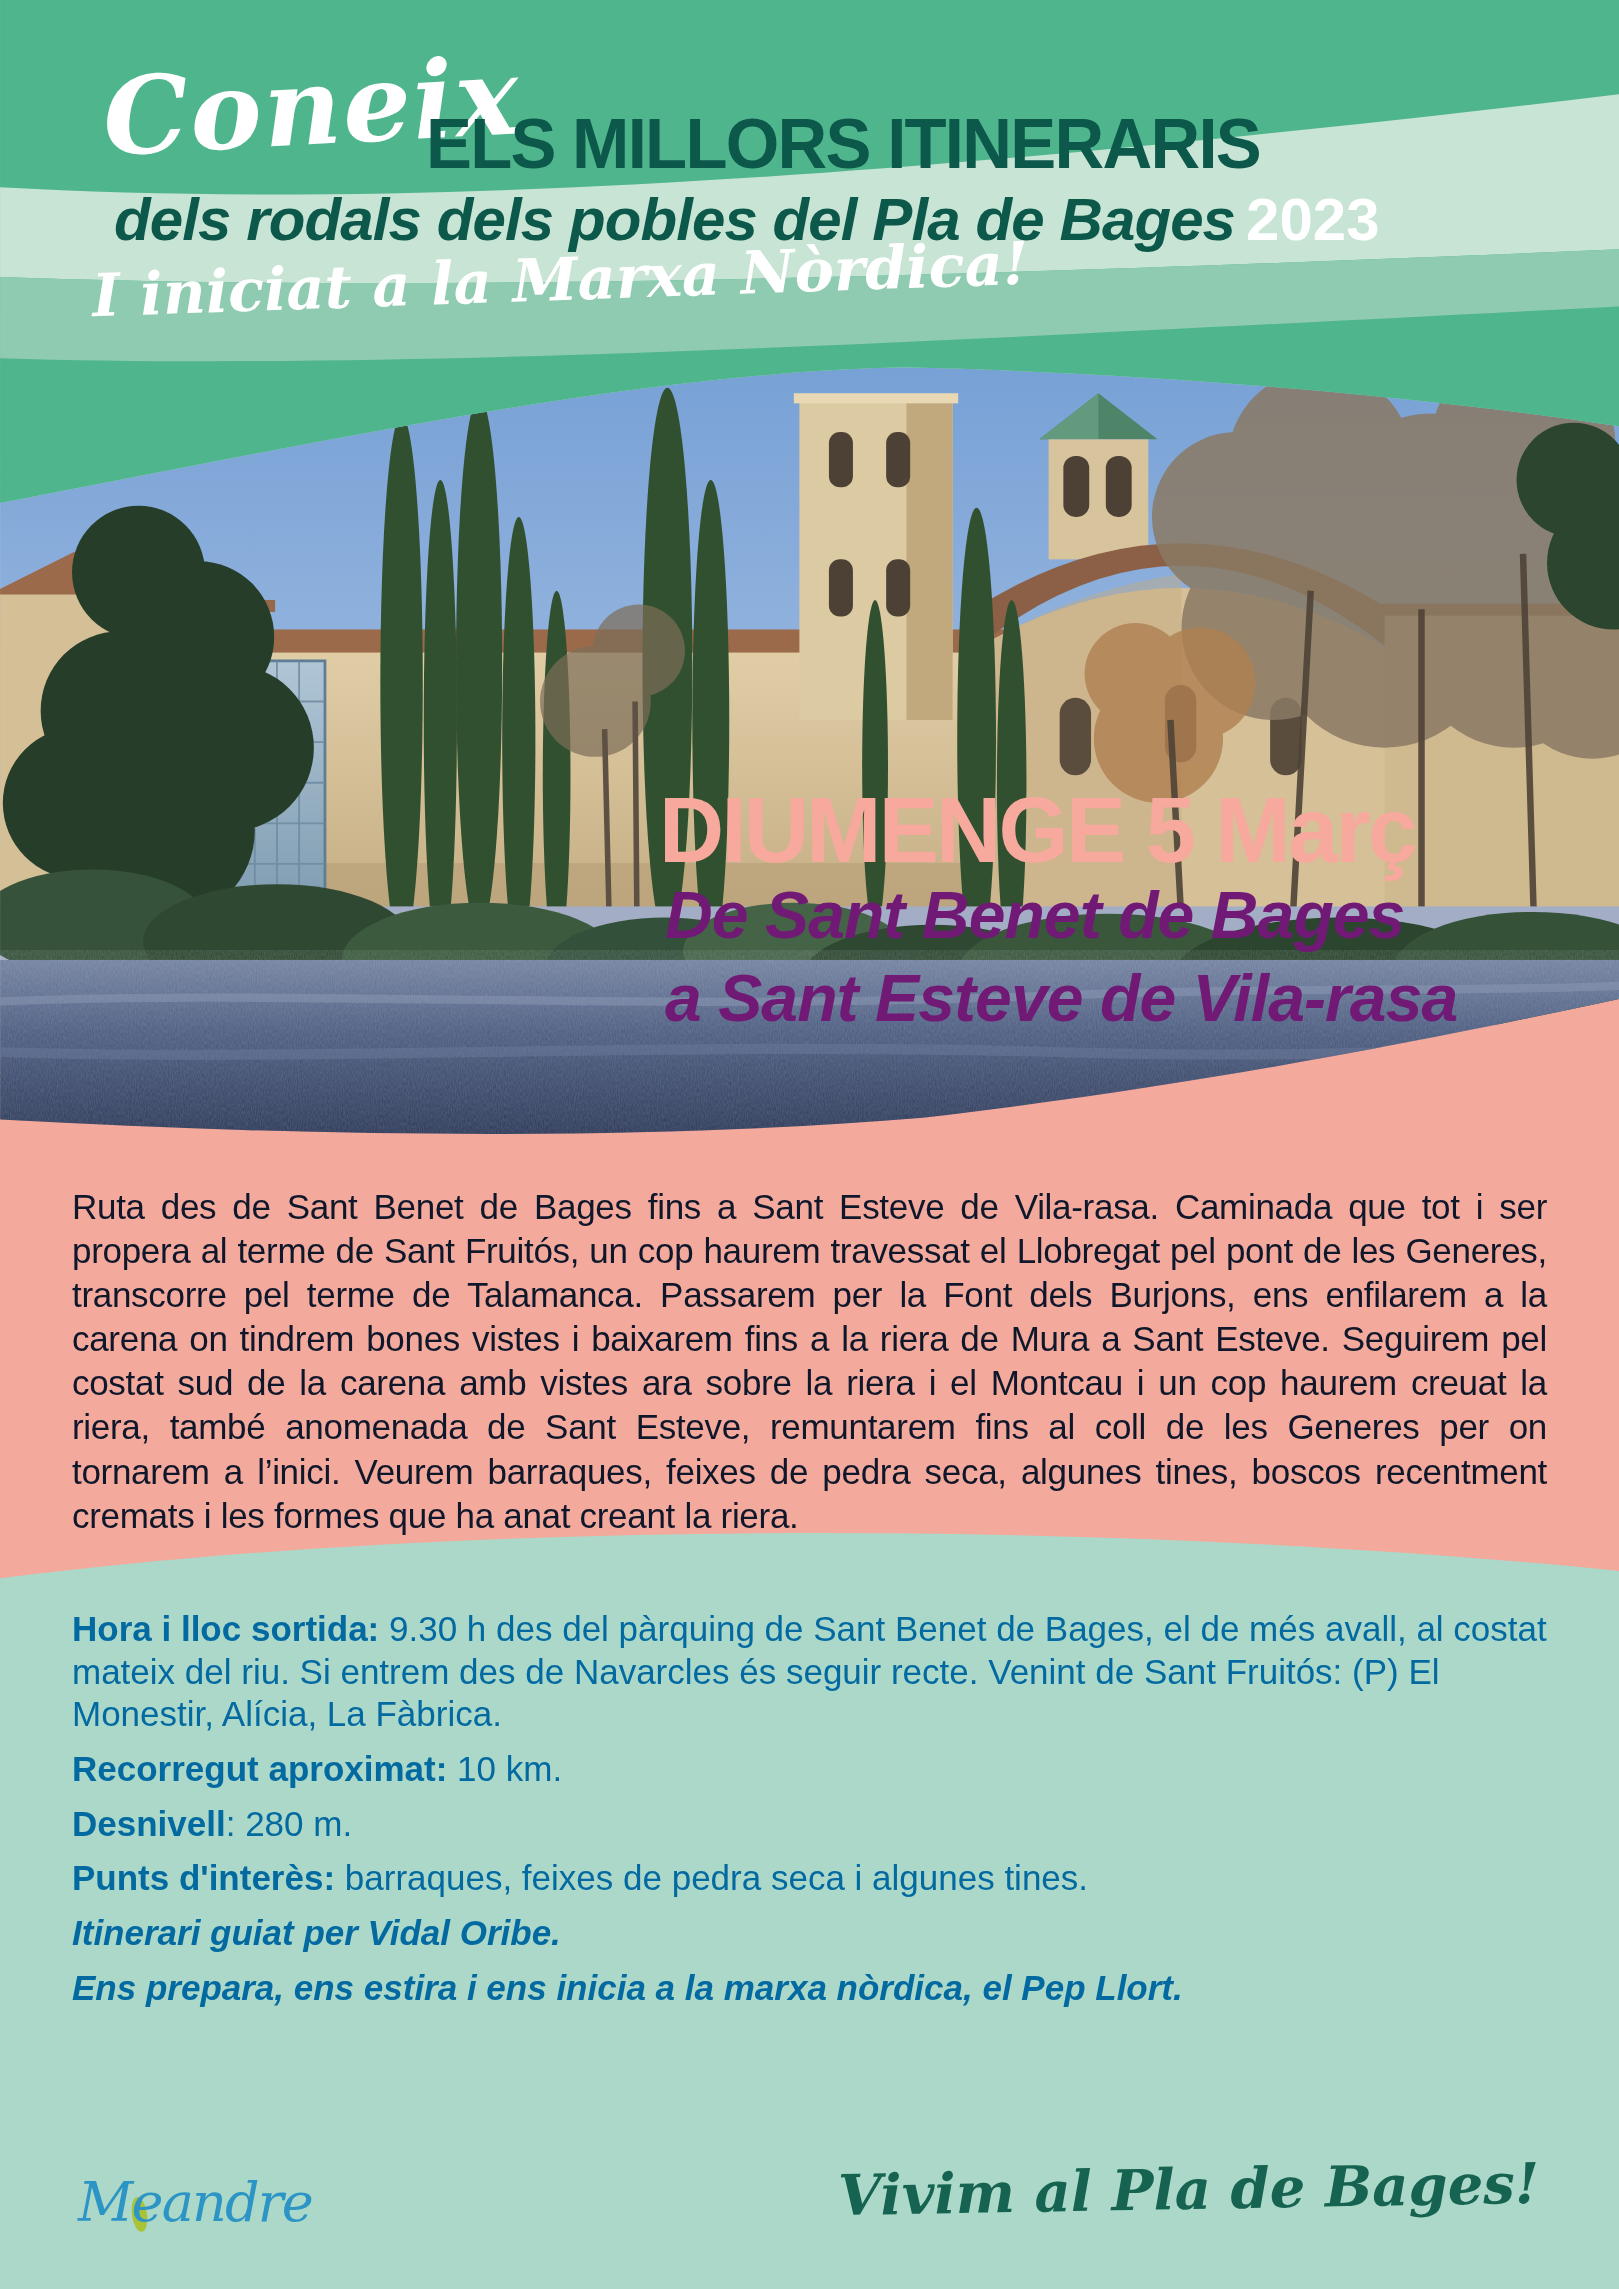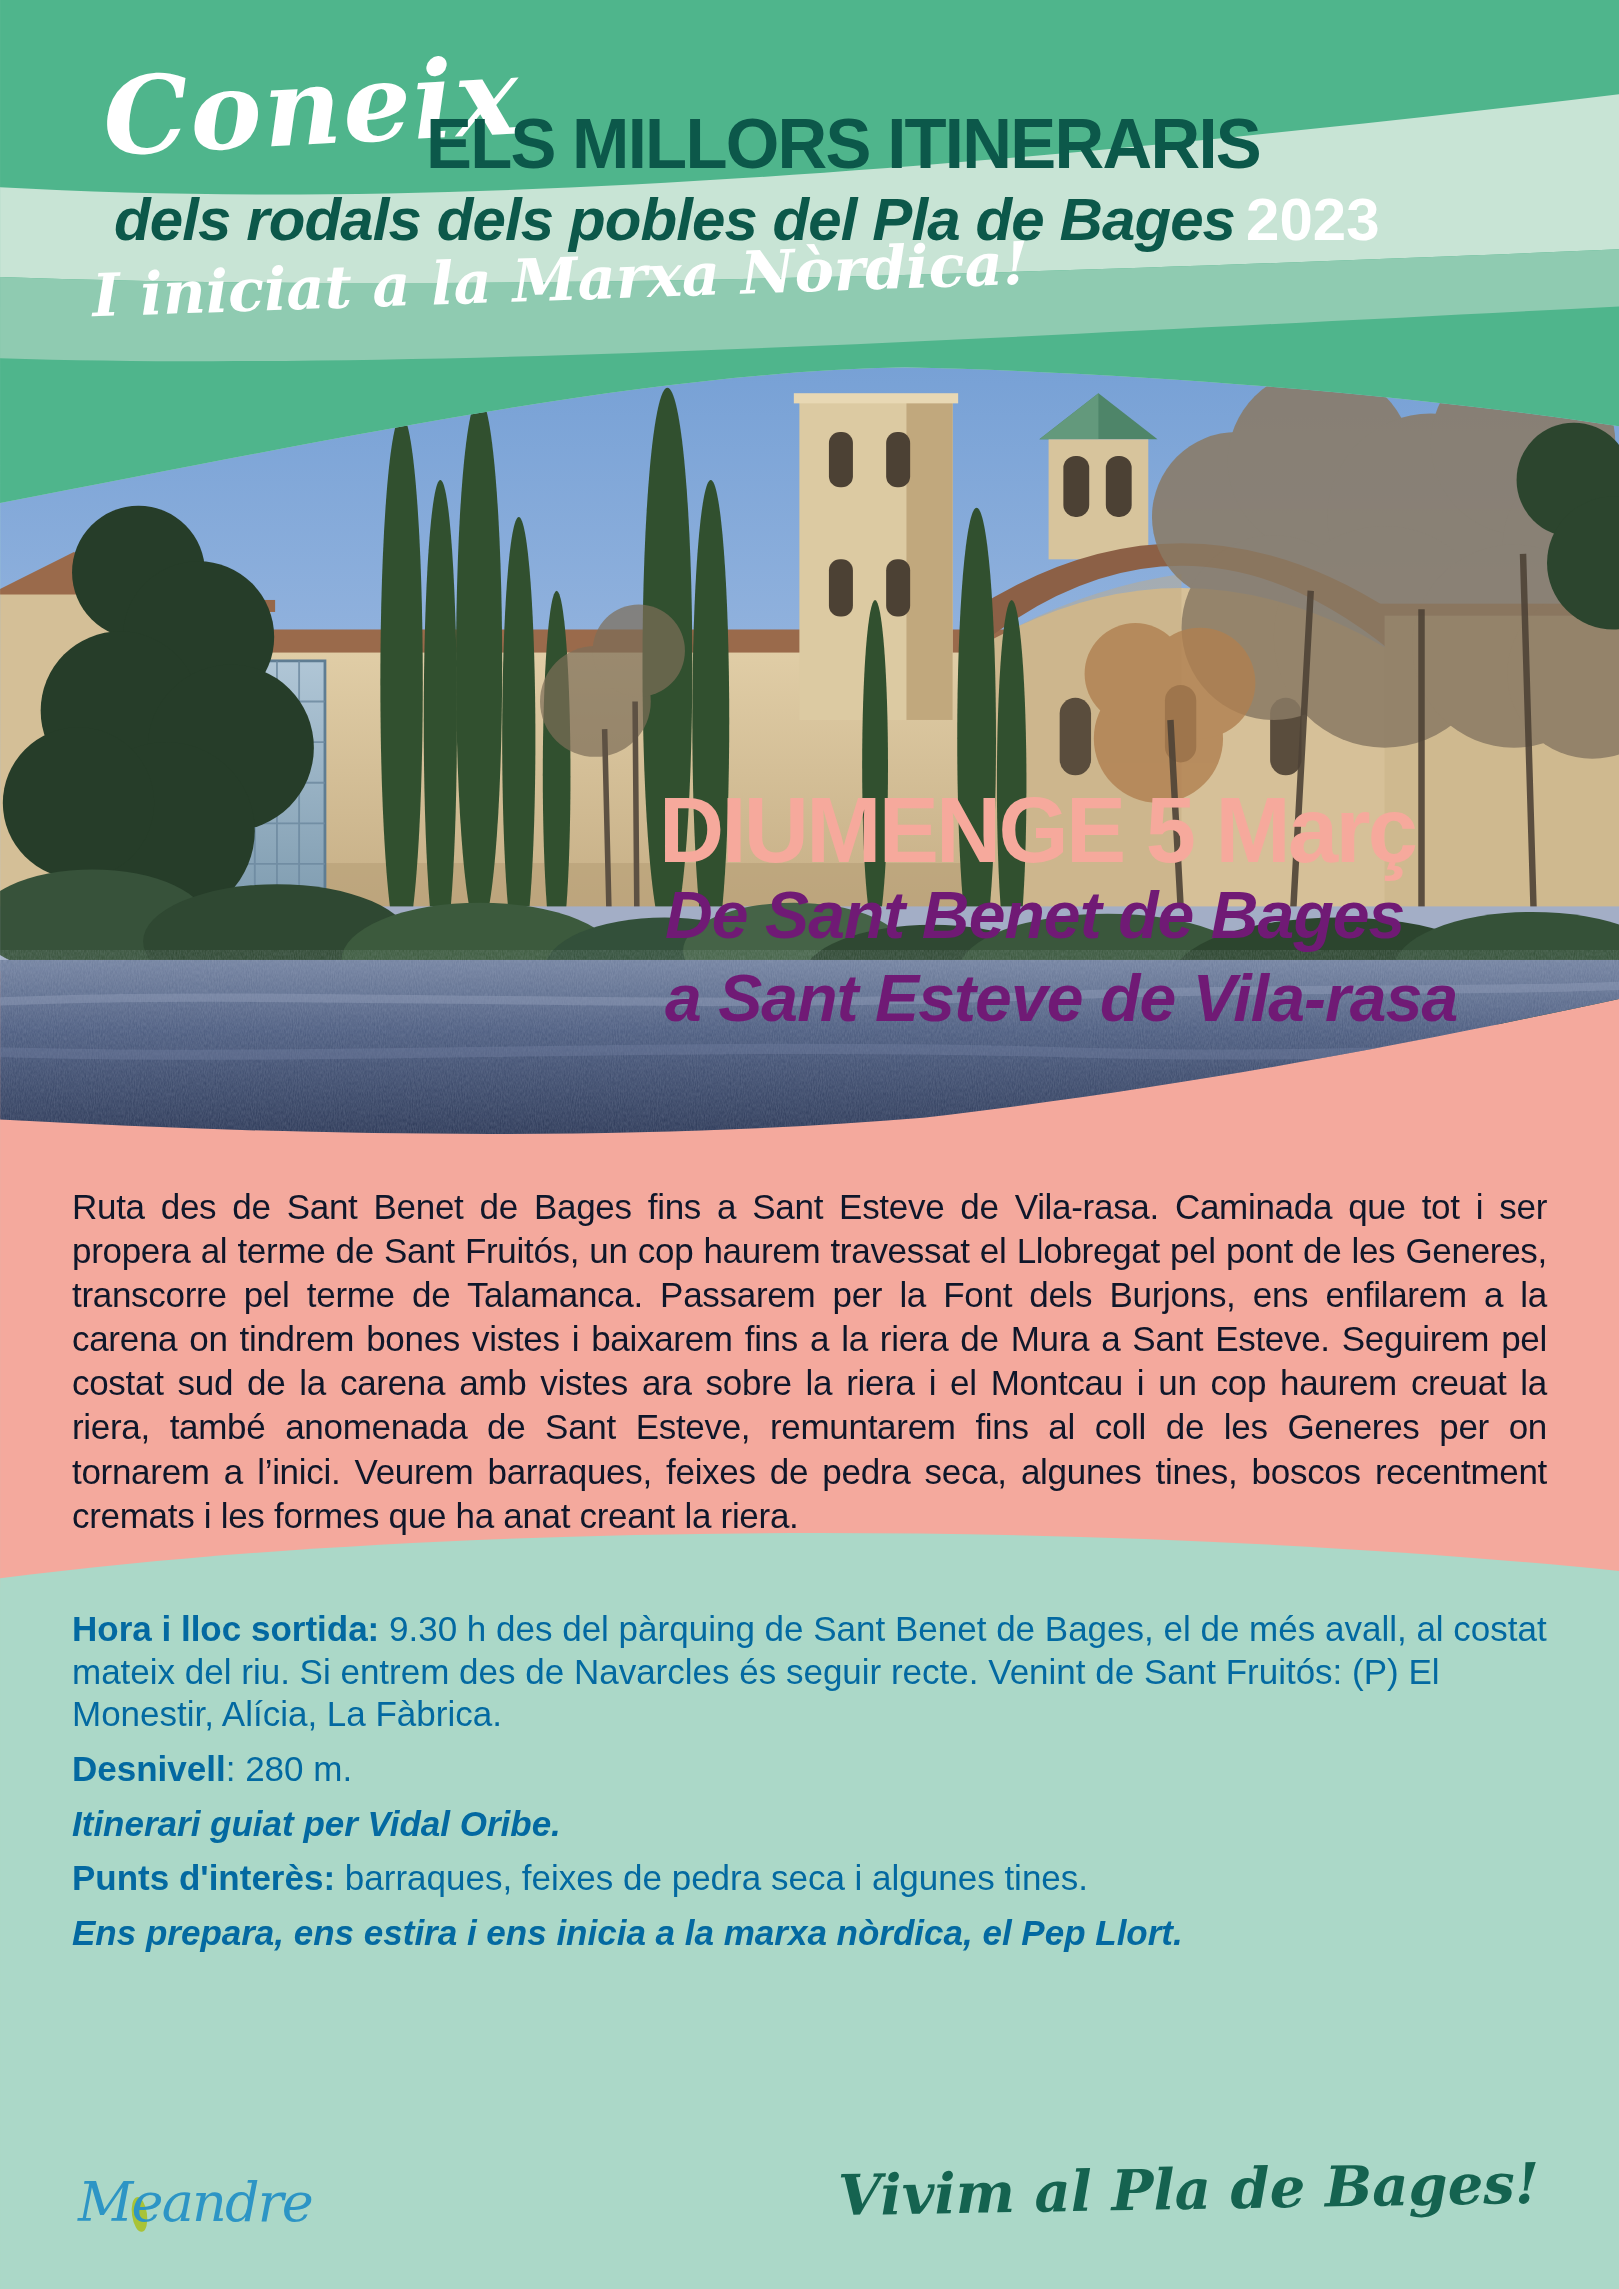--- a/index.html
+++ b/index.html
@@ -262,23 +262,24 @@
   <div class="txt tagline">I iniciat a la Marxa Nòrdica!</div>
 
   <div class="txt daytitle">DIUMENGE 5 Març</div>
   <div class="txt route1">De Sant Benet de Bages</div>
   <div class="txt route2">a Sant Esteve de Vila-rasa</div>
 
   <p class="txt description">Ruta des de Sant Benet de Bages fins a Sant Esteve de Vila-rasa. Caminada que tot i ser propera al terme de Sant Fruitós, un cop haurem travessat el Llobregat pel pont de les Generes, transcorre pel terme de Talamanca. Passarem per la Font dels Burjons, ens enfilarem a la carena on tindrem bones vistes i baixarem fins a la riera de Mura a Sant Esteve. Seguirem pel costat sud de la carena amb vistes ara sobre la riera i el Montcau i un cop haurem creuat la riera, també anomenada de Sant Esteve, remuntarem fins al coll de les Generes per on tornarem a l’inici. Veurem barraques, feixes de pedra seca, algunes tines, boscos recentment cremats i les formes que ha anat creant la riera.</p>
 
   <div class="txt details">
     <div class="detail"><span class="dlabel">Hora i lloc sortida:</span><span> 9.30 h des del pàrquing de Sant Benet de Bages, el de més avall, al costat mateix del riu. Si entrem des de Navarcles és seguir recte. Venint de Sant Fruitós: (P) El Monestir, Alícia, La Fàbrica.</span></div>
+    <div class="detail"><span class="dlabel">Recorregut aproximat:</span><span> 10 km.</span></div>
     <div class="detail"><span class="dlabel">Desnivell</span><span>: 280 m.</span></div>
+    <div class="detail"><span class="dlabel">Punts d'interès:</span><span> barraques, feixes de pedra seca i algunes tines.</span></div>
     <div class="detail emph"><span>Itinerari guiat per Vidal Oribe.</span></div>
-    <div class="detail"><span class="dlabel">Punts d'interès:</span><span> barraques, feixes de pedra seca i algunes tines.</span></div>
     <div class="detail emph"><span>Ens prepara, ens estira i ens inicia a la marxa nòrdica, el Pep Llort.</span></div>
   </div>
 
   <div class="txt logo">
     <div class="leaf"></div>
     <span>Meandre</span>
   </div>
   <div class="txt slogan">Vivim al Pla de Bages!</div>
 
 </div>

